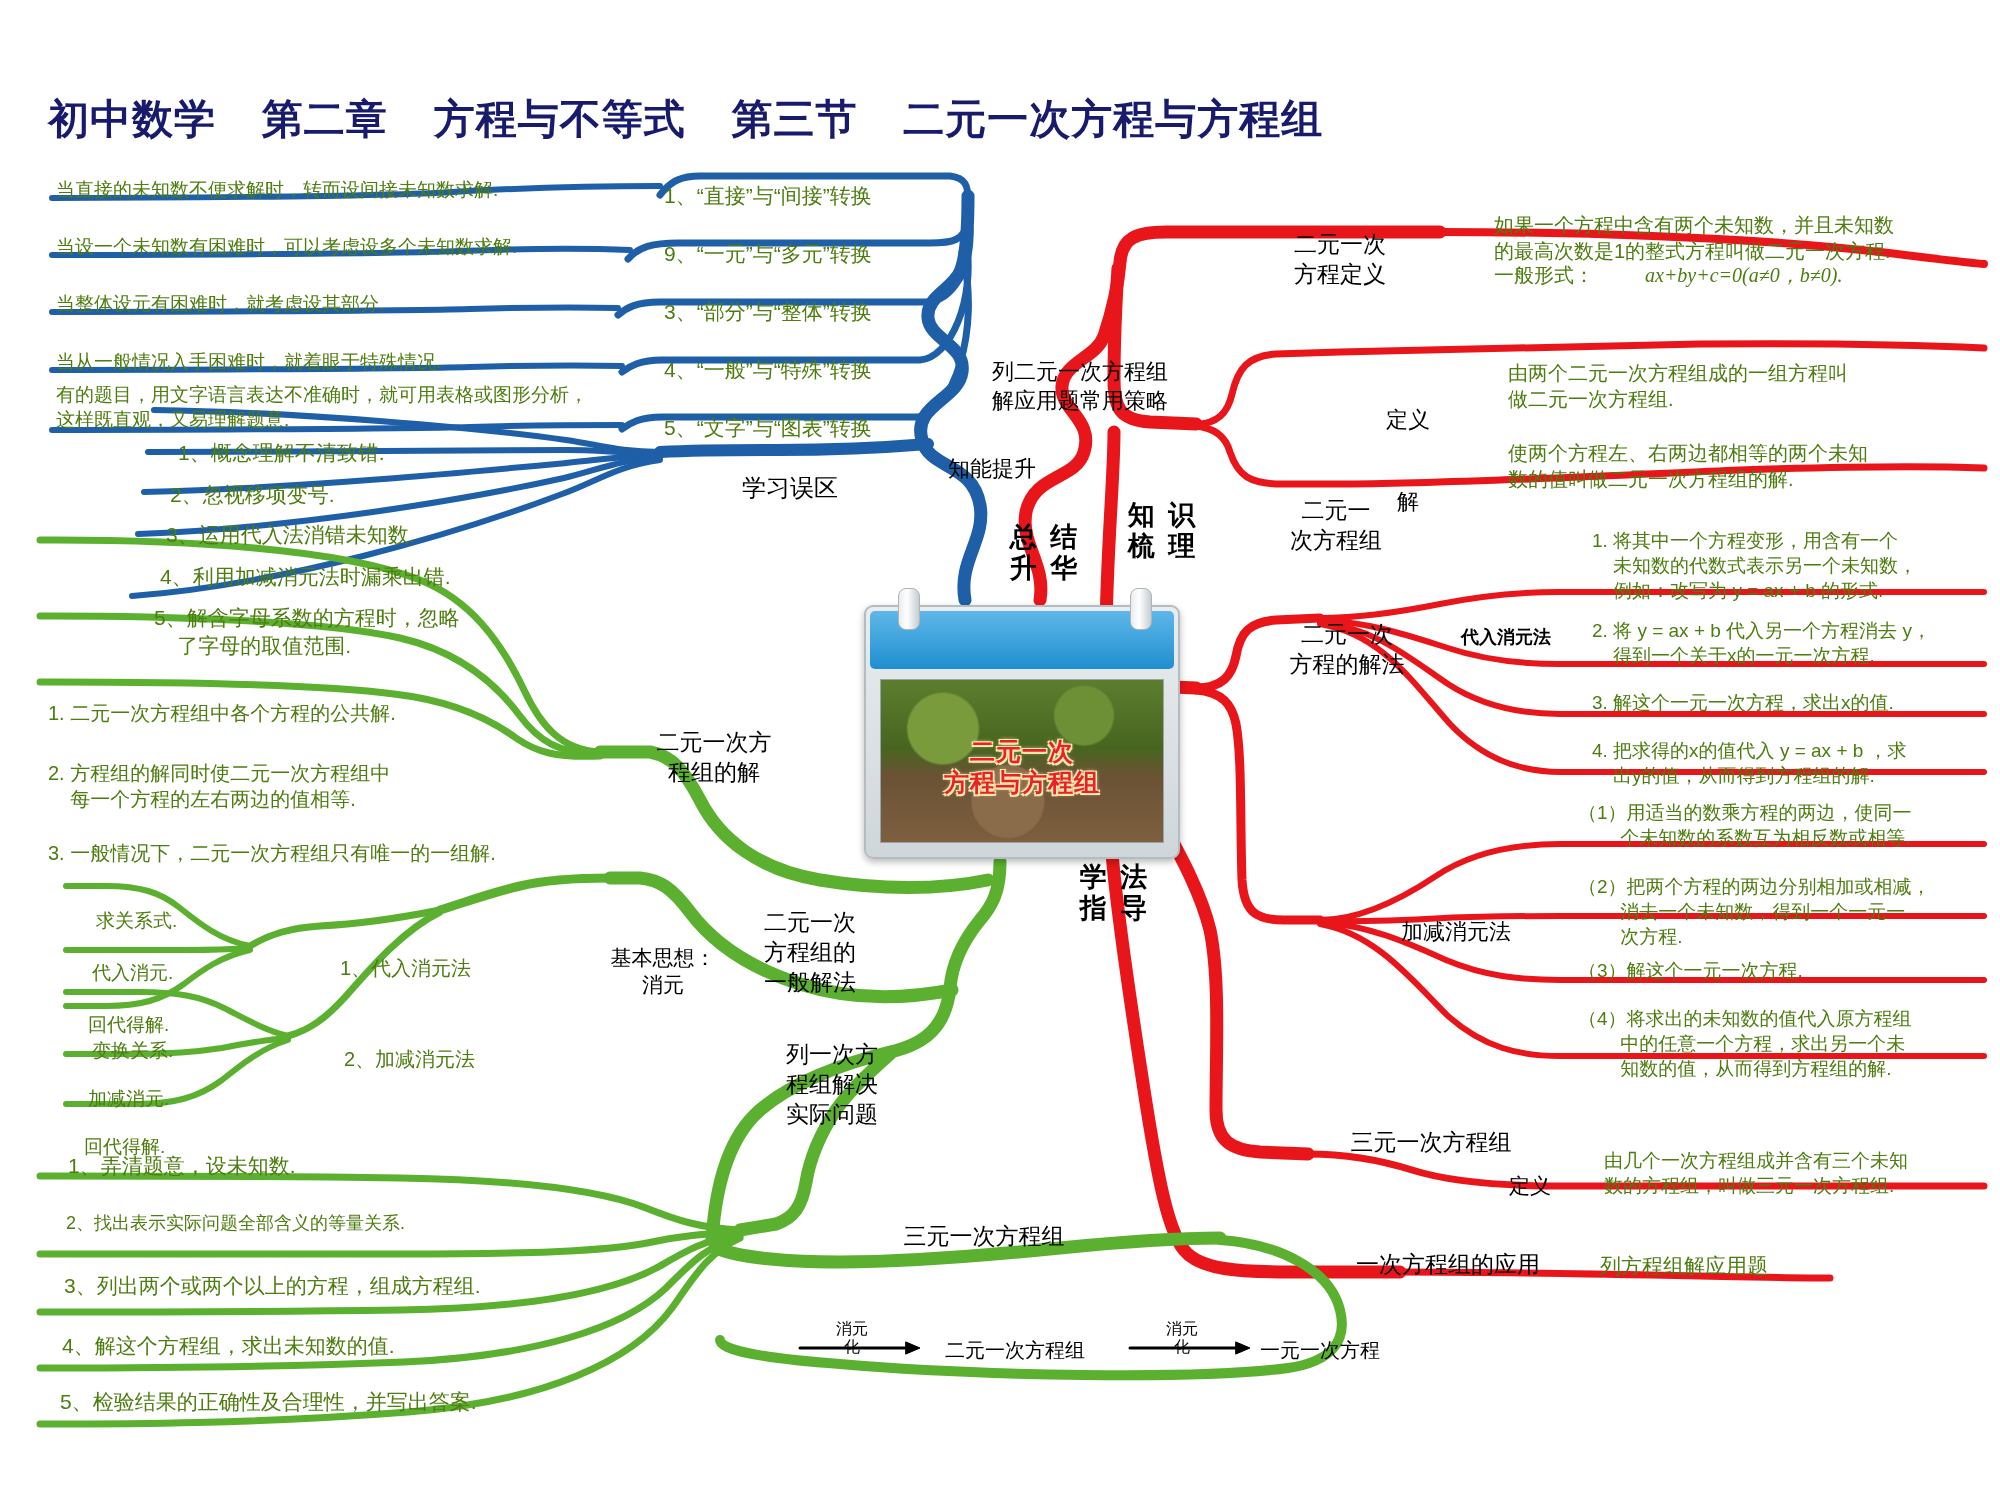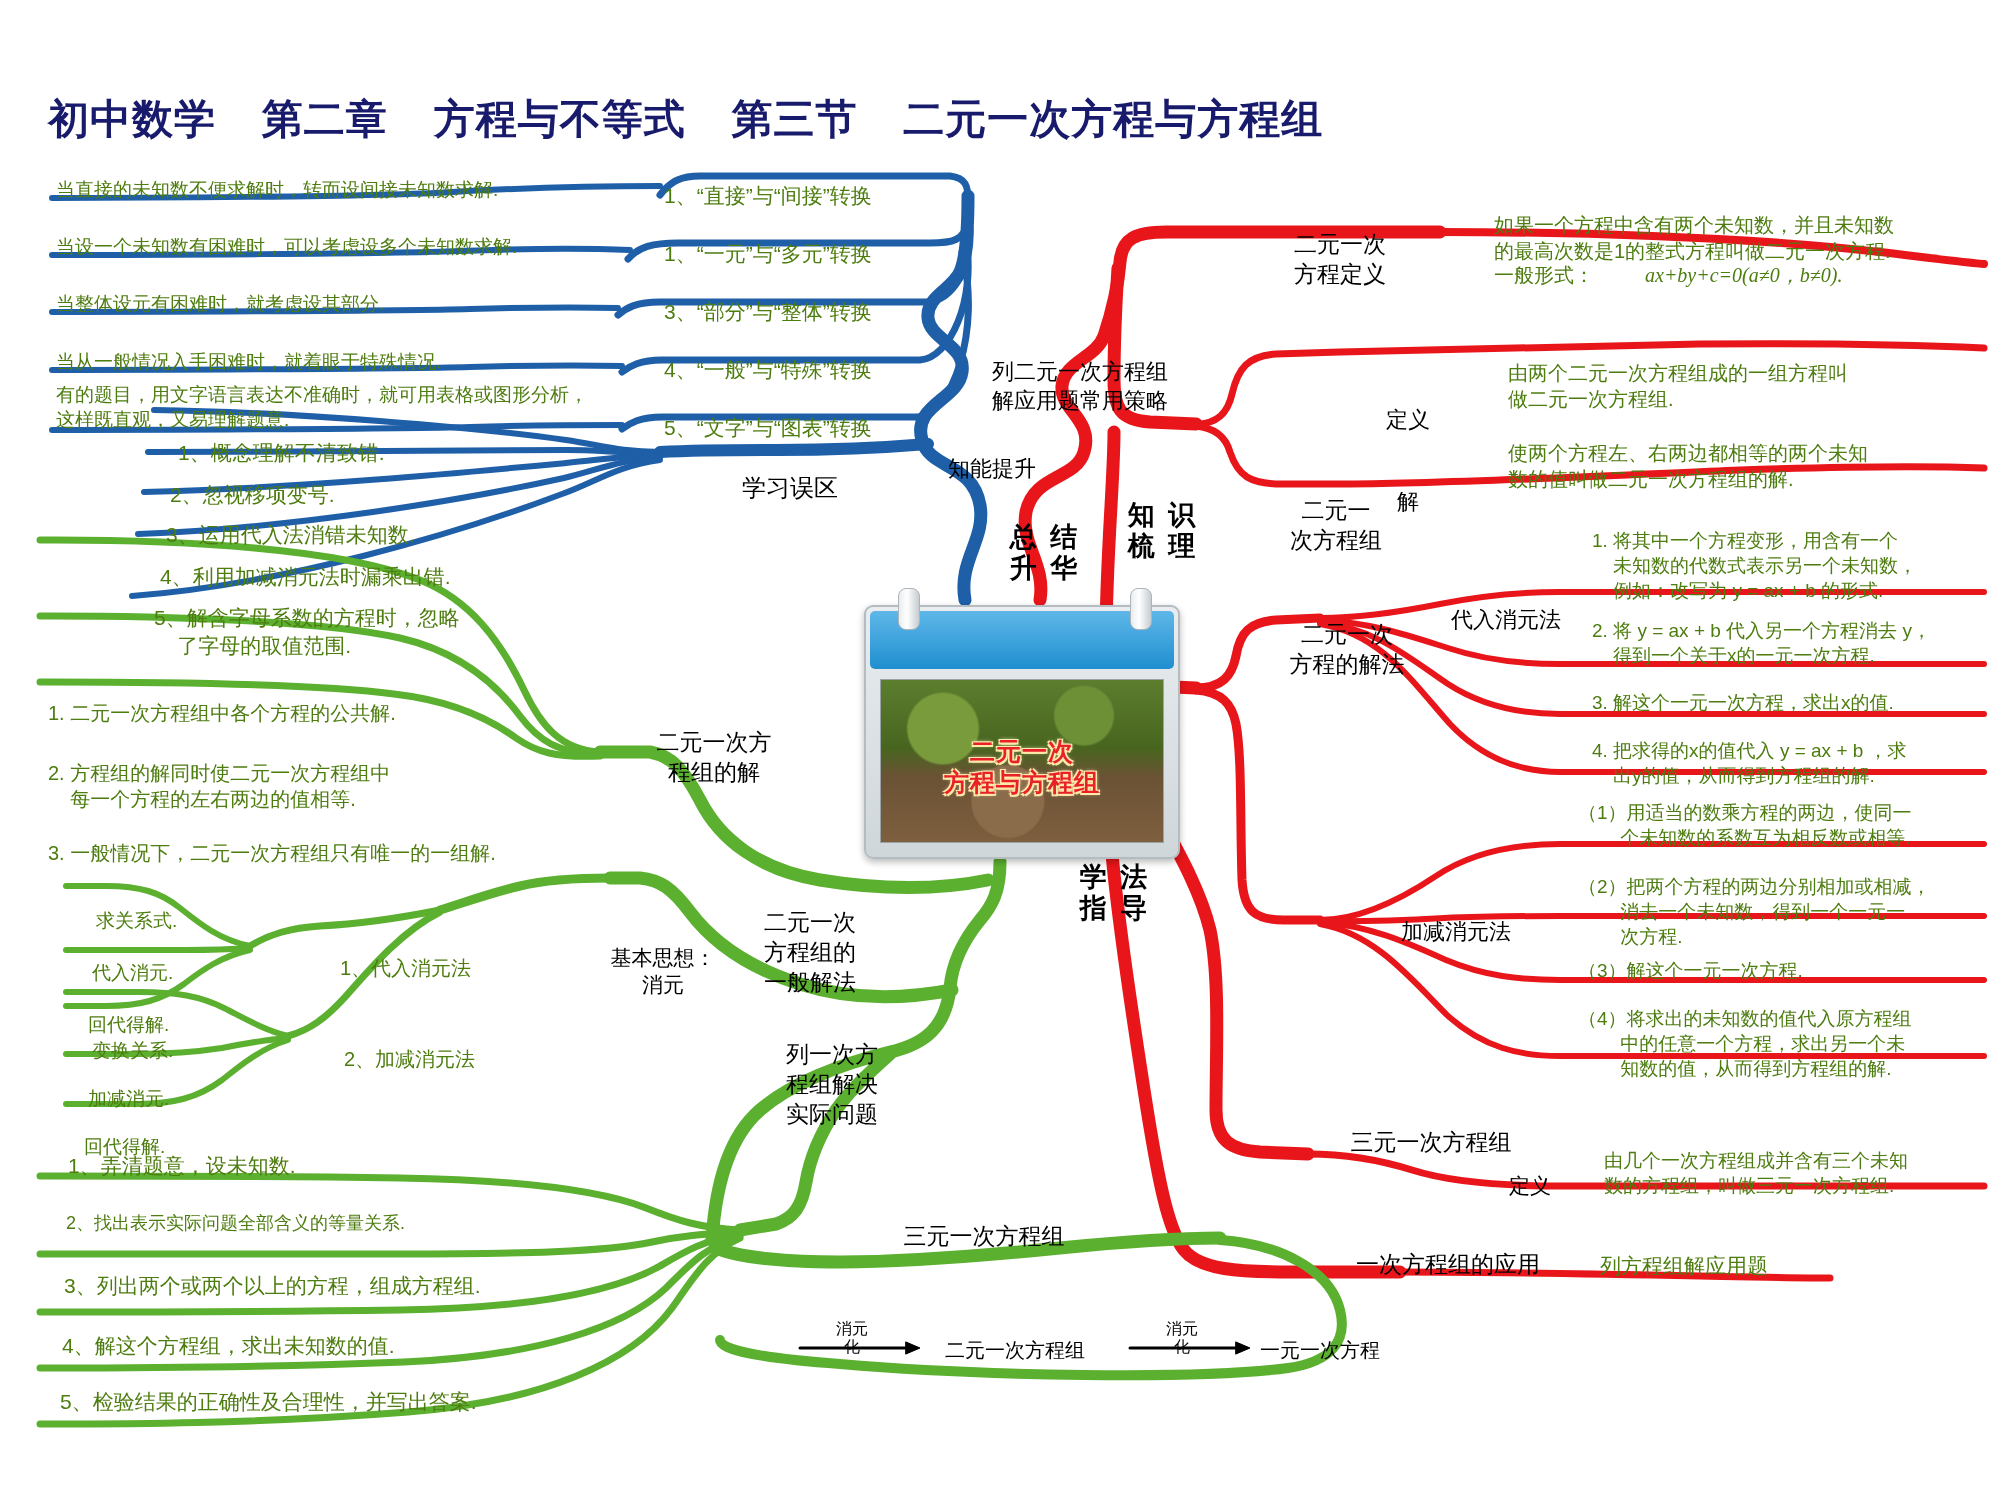--- a/index.html
+++ b/index.html
@@ -240,21 +240,21 @@
   <div class="lbl" style="left:700px;top:472px;width:180px;text-align:center;font-size:24px;">学习误区</div>
 
   <div class="t" style="left:56px;top:177px;">当直接的未知数不便求解时，转而设间接未知数求解.</div>
   <div class="t" style="left:56px;top:234px;">当设一个未知数有困难时，可以考虑设多个未知数求解.</div>
   <div class="t" style="left:56px;top:291px;">当整体设元有困难时，就考虑设其部分.</div>
   <div class="t" style="left:56px;top:349px;">当从一般情况入手困难时，就着眼于特殊情况.</div>
   <div class="t" style="left:56px;top:382px;">有的题目，用文字语言表达不准确时，就可用表格或图形分析，
 这样既直观，又易理解题意.</div>
 
   <div class="t" style="left:664px;top:182px;font-size:21px;">1、“直接”与“间接”转换</div>
-  <div class="t" style="left:664px;top:240px;font-size:21px;">1、“一元”与“多元”转换</div>
+  <div class="t" style="left:664px;top:240px;font-size:21px;">9、“一元”与“多元”转换</div>
   <div class="t" style="left:664px;top:298px;font-size:21px;">3、“部分”与“整体”转换</div>
   <div class="t" style="left:664px;top:356px;font-size:21px;">4、“一般”与“特殊”转换</div>
   <div class="t" style="left:664px;top:414px;font-size:21px;">5、“文字”与“图表”转换</div>
 
   <div class="t" style="left:178px;top:439px;font-size:21px;">1、概念理解不清致错.</div>
   <div class="t" style="left:170px;top:481px;font-size:21px;">2、忽视移项变号.</div>
   <div class="t" style="left:166px;top:521px;font-size:21px;">3、运用代入法消错未知数.</div>
   <div class="t" style="left:160px;top:563px;font-size:21px;">4、利用加减消元法时漏乘出错.</div>
   <div class="t" style="left:154px;top:604px;font-size:21px;">5、解含字母系数的方程时，忽略
     了字母的取值范围.</div>
@@ -270,21 +270,21 @@
 次方程组</div>
   <div class="lbl" style="left:1368px;top:406px;width:80px;font-size:22px;">定义</div>
   <div class="t" style="left:1508px;top:360px;font-size:20px;">由两个二元一次方程组成的一组方程叫
 做二元一次方程组.</div>
   <div class="lbl" style="left:1368px;top:488px;width:80px;font-size:22px;">解</div>
   <div class="t" style="left:1508px;top:440px;font-size:20px;">使两个方程左、右两边都相等的两个未知
 数的值叫做二元一次方程组的解.</div>
 
   <div class="lbl" style="left:1252px;top:620px;width:190px;font-size:23px;">二元一次
 方程的解法</div>
-  <div class="lbl" style="left:1426px;top:606px;width:160px;font-size:22px;">代入消元法</div>
+  <div class="lbl" style="left:1426px;top:626px;width:160px;font-size:18px;font-weight:bold;">代入消元法</div>
 
   <div class="t" style="left:1592px;top:528px;font-size:19px;">1. 将其中一个方程变形，用含有一个
     未知数的代数式表示另一个未知数，
     例如：改写为 y = ax + b 的形式.</div>
   <div class="t" style="left:1592px;top:618px;font-size:19px;">2. 将 y = ax + b 代入另一个方程消去 y，
     得到一个关于x的一元一次方程.</div>
   <div class="t" style="left:1592px;top:690px;font-size:19px;">3. 解这个一元一次方程，求出x的值.</div>
   <div class="t" style="left:1592px;top:738px;font-size:19px;">4. 把求得的x的值代入 y = ax + b ，求
     出y的值，从而得到方程组的解.</div>
 

